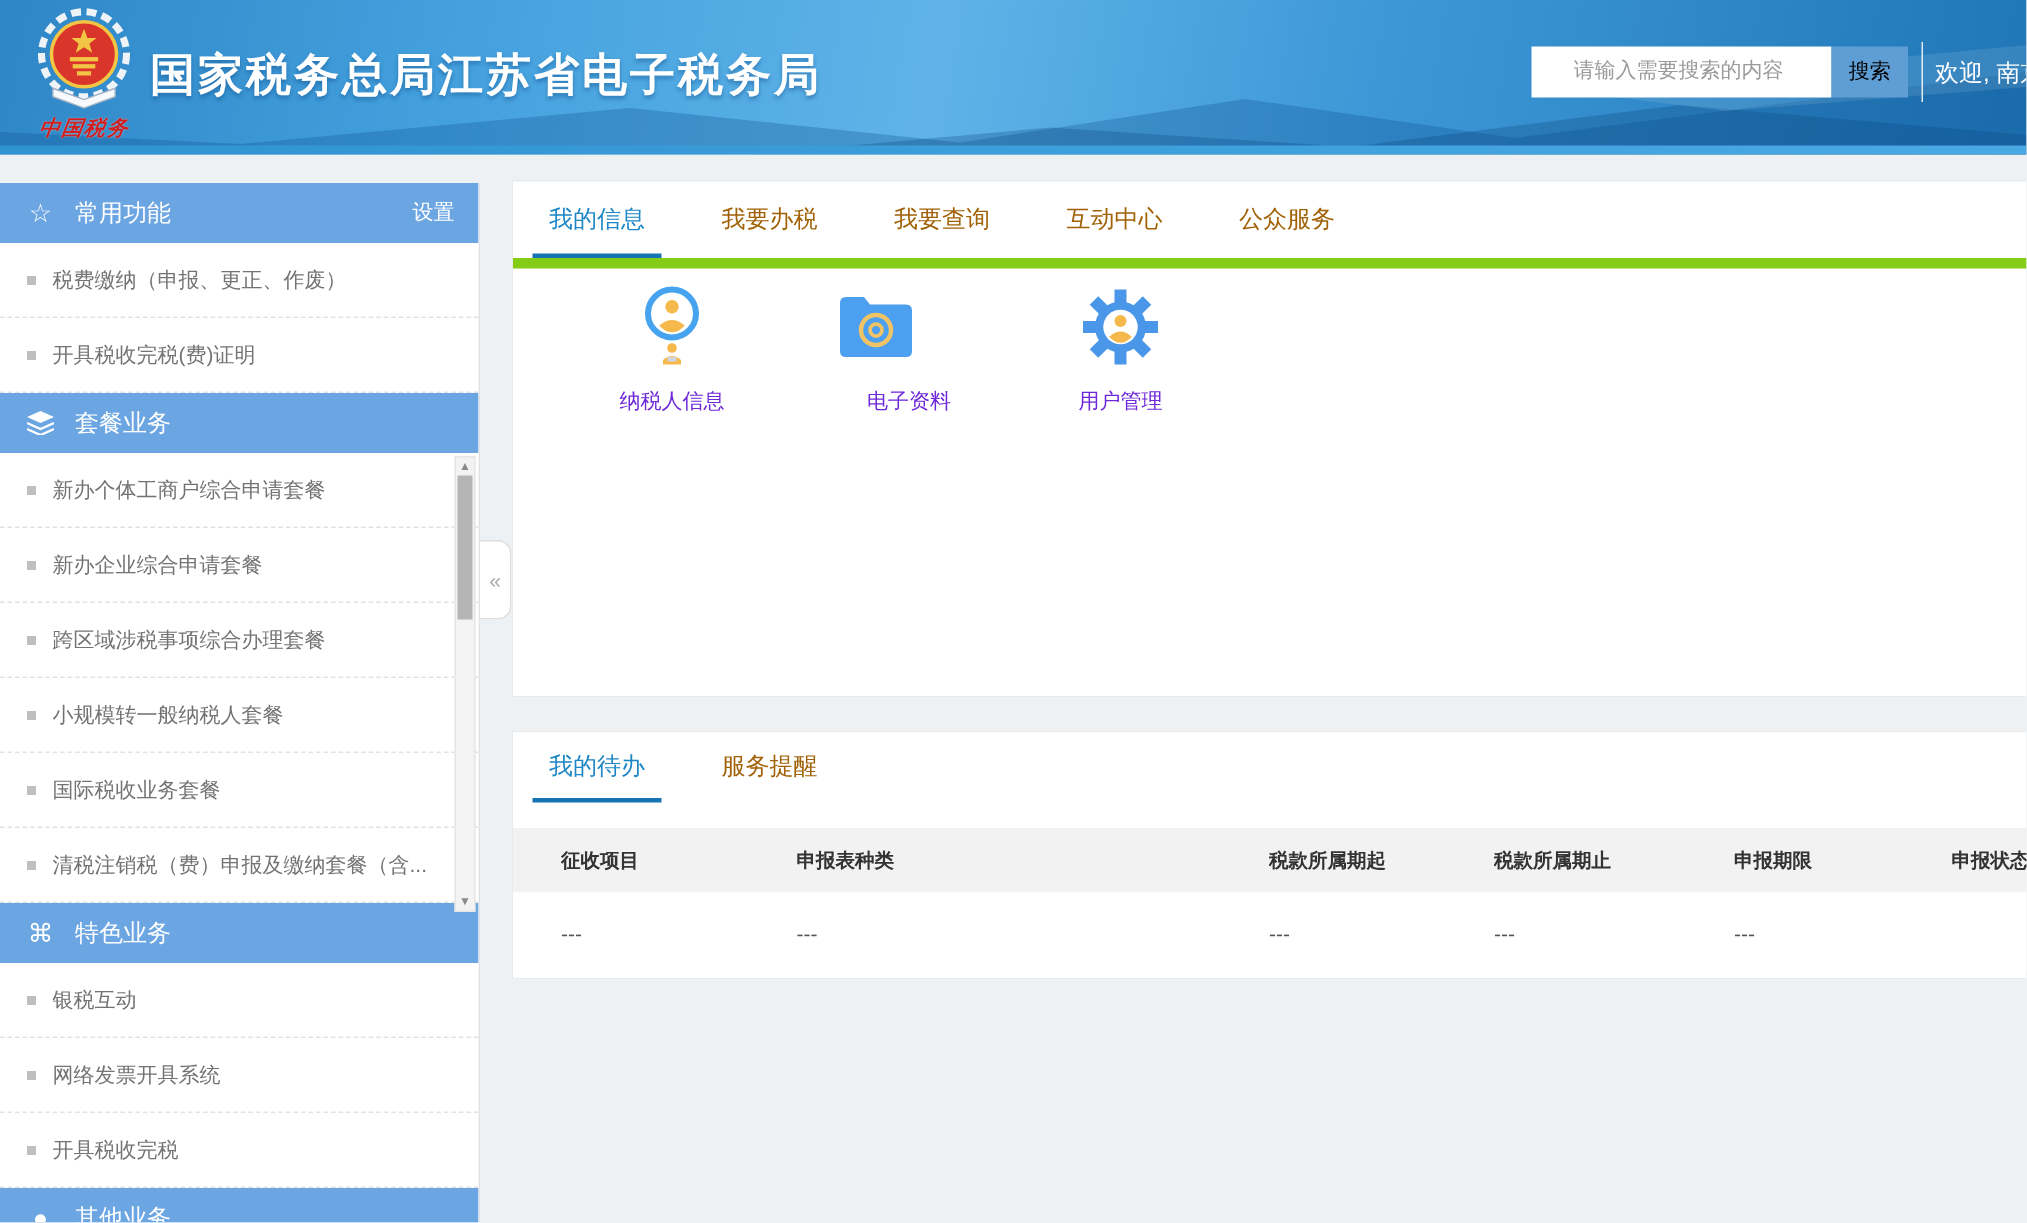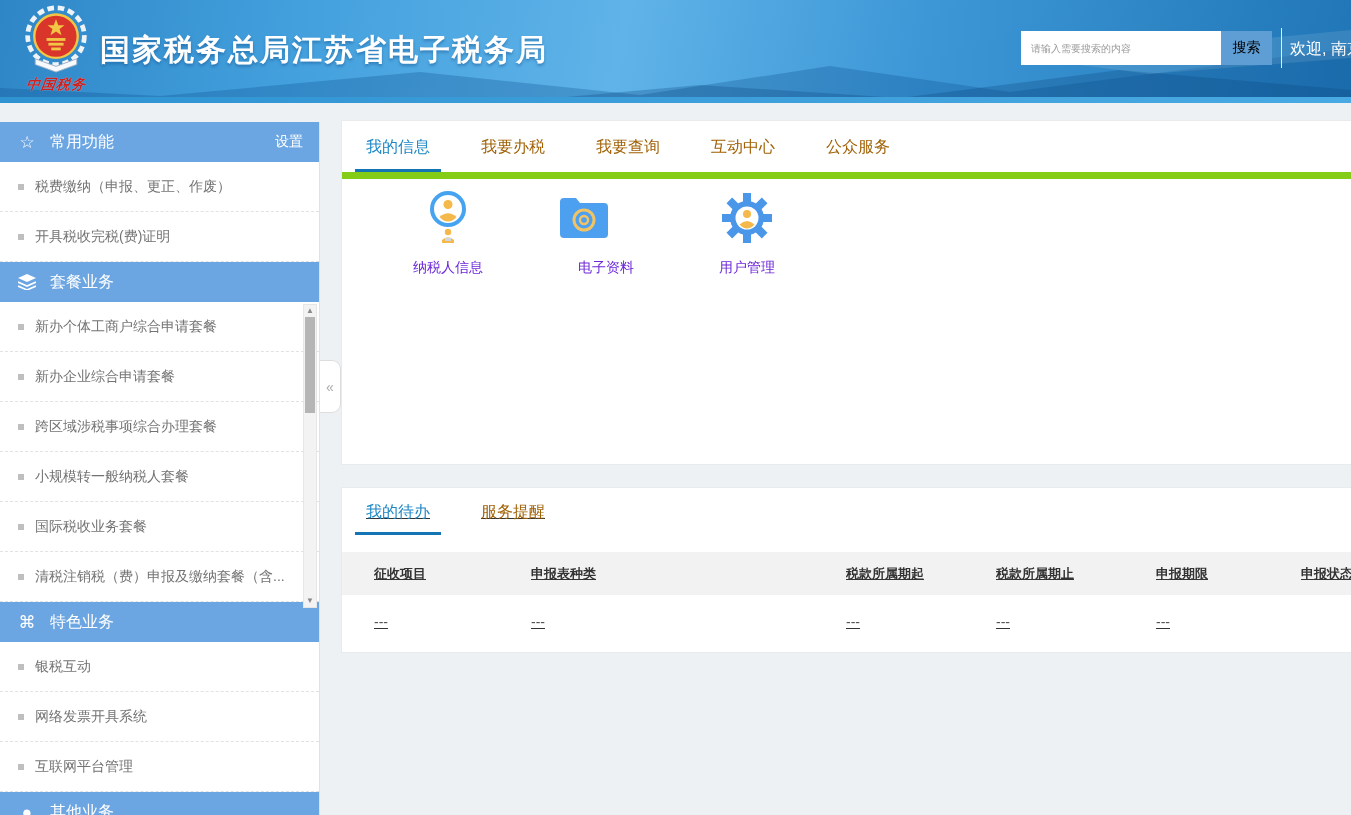--- a/index.html
+++ b/index.html
@@ -29,21 +29,21 @@
     text-shadow:0 0 1px rgba(255,255,255,.6);
     margin-top:-2px; margin-left:4px; letter-spacing:1px; white-space:nowrap;
   }
   .site-title{
     position:absolute; left:100px; top:30px;
     font-size:30px; font-weight:bold; color:#fff; letter-spacing:2px;
     text-shadow:0 2px 3px rgba(10,70,130,.45); white-space:nowrap;
   }
   .search-input{
     position:absolute; left:1021px; top:31px; width:200px; height:34px;
-    border:none; outline:none; padding:0 10px; font-size:10px; color:#333;
+    border:none; outline:none; padding:0 28px; font-size:14px; color:#333;
     background:#fff;
     font-family:Liberation Serif, serif;
   }
   .search-input::placeholder{ color:#9a9a9a; }
   .search-btn{
     position:absolute; left:1221px; top:31px; width:51px; height:34px;
     border:none; background:#5e9ed5; color:#000000; font-size:14px; cursor:pointer;
   }
   .header-divider{
     position:absolute; left:1281px; top:28px; width:1px; height:40px;
@@ -99,21 +99,21 @@
     border-radius:0 9px 9px 0; color:#aaa; font-size:14px;
     display:flex; align-items:center; justify-content:center; cursor:pointer;
   }
 
   
   .card{
     position:absolute; left:341px; width:1011px; background:#fff;
     border:1px solid #e8eaec;
   }
   .card-top{ top:120px; height:345px; }
-  .card-bottom{ top:487px; height:166px;text-decoration:underline; }
+  .card-bottom{ top:487px; height:166px; }
 
   .tabbar{ display:flex; padding-left:24px; }
   .tabbar.with-border{ border-bottom:7px solid #84cc16; }
   .tab{
     position:relative; margin-right:51px; font-size:16px; color:#a16207;
     line-height:51px; height:51px; cursor:pointer; white-space:nowrap;
   }
   .tabbar-small .tab{ line-height:47px; height:47px; }
   .tab.active{ color:#1d87c5; }
   .tab.active::after{
@@ -228,21 +228,21 @@
   <div class="side-item">
     <span class="bullet"></span>
     <span class="item-label">银税互动</span>
   </div>
   <div class="side-item">
     <span class="bullet"></span>
     <span class="item-label">网络发票开具系统</span>
   </div>
   <div class="side-item">
     <span class="bullet"></span>
-    <span class="item-label">互联网平台管理</span>
+    <span class="item-label">开具税收完税</span>
   </div>
 
   <div class="side-header">
     <span class="sec-icon">●</span>
     <span>其他业务</span>
   </div>
 
   <div class="side-scrollbar">
     <div class="sb-arrow sb-up">▲</div>
     <div class="sb-thumb"></div>

